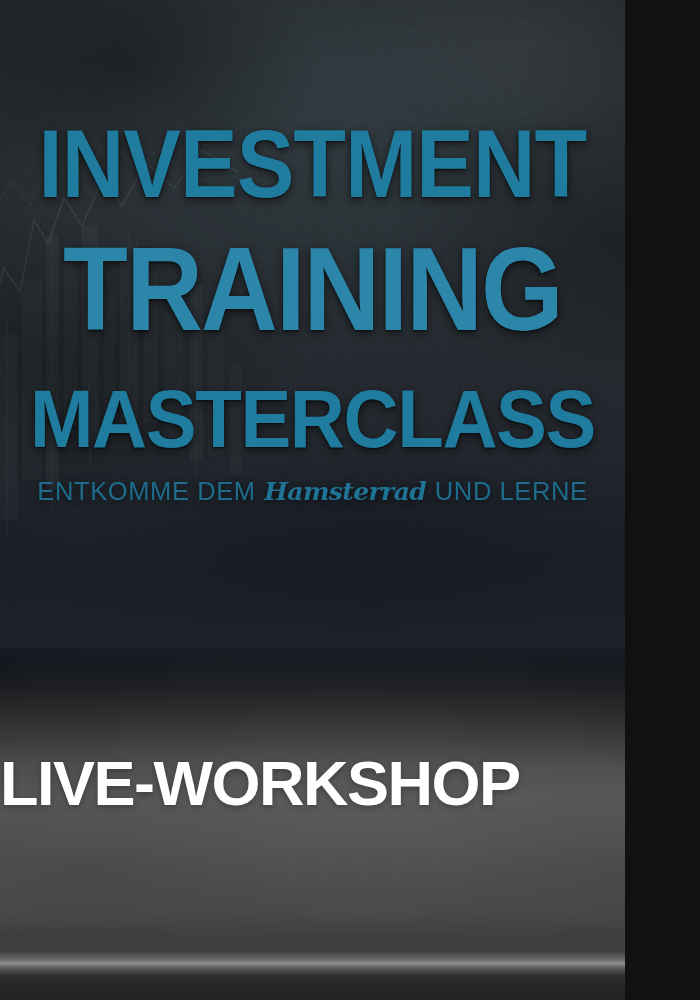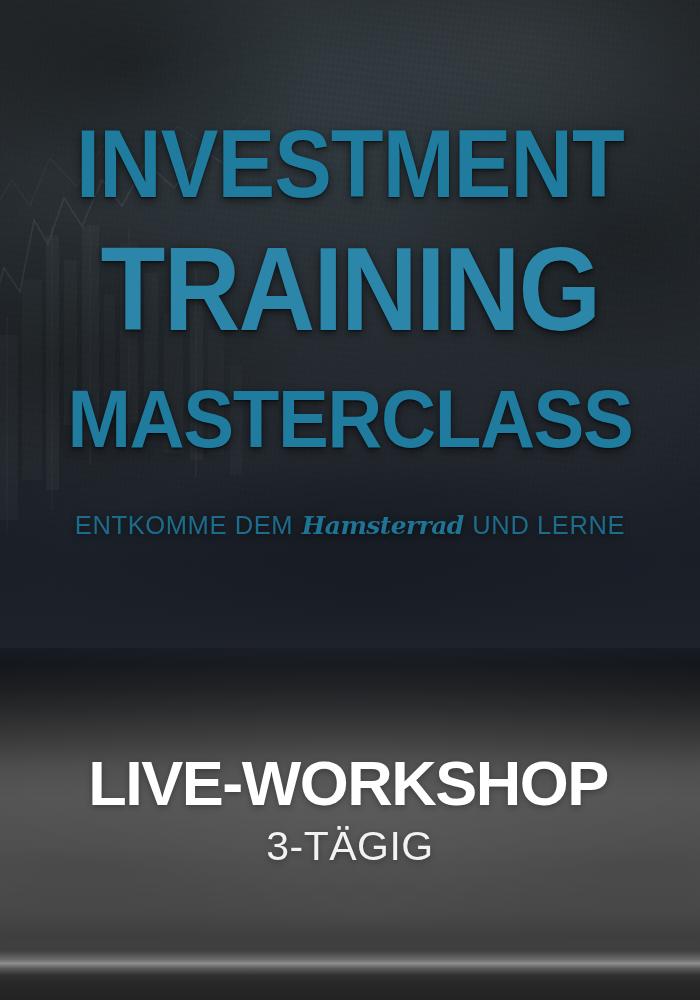--- a/index.html
+++ b/index.html
@@ -6,21 +6,21 @@
 
   html, body {
     width:700px; height:1000px;
     background:#111;
     font-family:"Liberation Sans", sans-serif;
     overflow:hidden;
   }
 
   #poster {
     position:relative;
-    width:700px; height:1000px;
+    width:625px; height:1000px;
     overflow:hidden;
     background:#21242a;
   }
 
   
   .hero {
     position:absolute;
     left:0; top:0; width:700px; height:700px;
     overflow:hidden;
     background:
@@ -109,21 +109,21 @@
     position:absolute; left:0; right:0; top:385px;
     font-size:82px;
     color:#1f7c9e;
     letter-spacing:-1.5px;
     transform:scaleX(0.93);
   }
 
   
   .subhead {
     position:absolute;
-    left:0; right:0; top:508px;
+    left:0; right:0; top:474px;
     text-align:center;
     z-index:6;
     color:#1d6c8c;
     font-size:25.5px;
     font-weight:300;
     line-height:1.40;
     letter-spacing:0.6px;
     text-shadow:0 2px 7px rgba(0,0,0,0.55);
   }
   .subhead .row { display:block; white-space:nowrap; }
@@ -164,21 +164,20 @@
   .lowerband-sheen {
     position:absolute; left:0; top:0; width:700px; height:352px;
     background:
       radial-gradient(100% 55% at 50% 30%, rgba(255,255,255,0.055), rgba(255,255,255,0) 70%),
       radial-gradient(70% 30% at 12% 62%, rgba(0,0,0,0.12), rgba(0,0,0,0) 75%),
       radial-gradient(70% 30% at 92% 62%, rgba(0,0,0,0.12), rgba(0,0,0,0) 75%);
   }
 
   .workshop-title {
     position:absolute; left:0; right:4px; top:752px;
-    text-align:center;
     color:#ffffff;
     font-size:63px;
     font-weight:bold;
     letter-spacing:-1.5px;
     line-height:1;
     z-index:7;
     text-shadow:0 2px 6px rgba(0,0,0,0.30);
   }
   .workshop-sub {
     position:absolute; left:0; right:0; top:826px;
@@ -247,15 +246,14 @@
       <span>UND LERNE</span>
     </span>
   </div>
 
   <div class="lowerband">
     <div class="lowerband-sheen"></div>
   </div>
 
   <div class="workshop-title">LIVE-WORKSHOP</div>
 
-  <div class="workshop-sub">3-TÄGIG</div>
 
 </div>
 
 </body></html>

